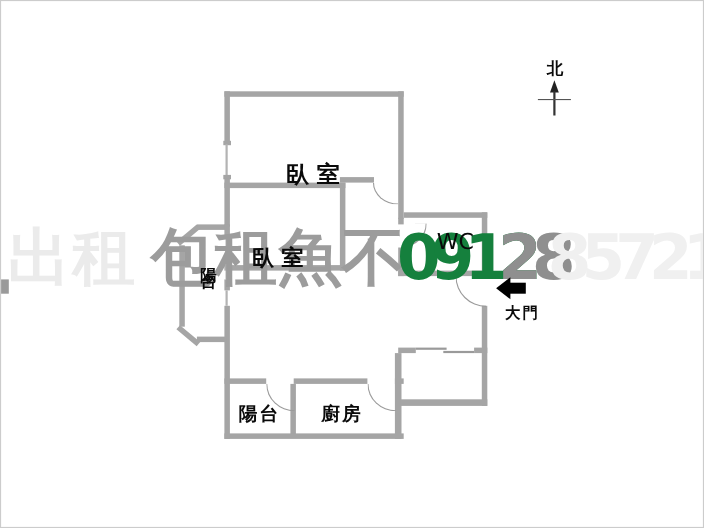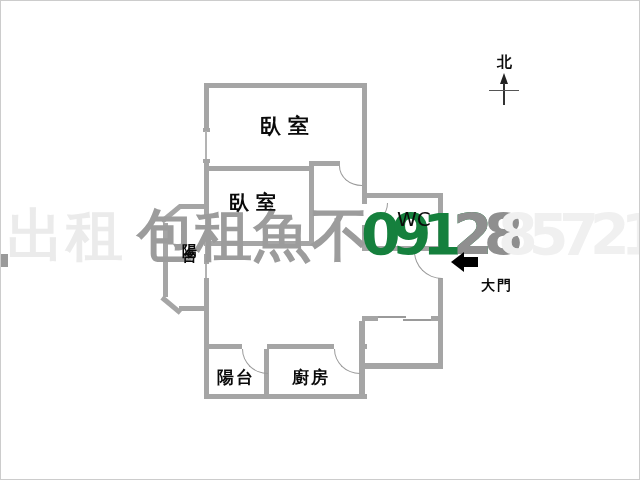--- a/index.html
+++ b/index.html
@@ -12,21 +12,21 @@
   .wall{position:absolute;background:#a5a5a5;z-index:1;}
   .wall-diag{position:absolute;background:#a5a5a5;z-index:1;transform-origin:left center;}
   .win{position:absolute;background:#b3b3b3;z-index:1;}
   .slide{position:absolute;background:#9a9a9a;z-index:1;}
   
   .arc{position:absolute;z-index:1;border:0 solid #9a9a9a;background:transparent;}
   .arc.bl{border-left-width:1px;border-bottom-width:1px;border-bottom-left-radius:100% 100%;}
   .arc.br{border-right-width:1px;border-bottom-width:1px;border-bottom-right-radius:100% 100%;}
   
   .lbl{position:absolute;color:#0a0a0a;z-index:3;line-height:1.1;white-space:nowrap;}
-  .lbl.big{font-size:21px;font-weight:700;letter-spacing:7px;}
+  .lbl.big{font-size:21px;font-weight:700;letter-spacing:7px;margin-top:32px;}
   .lbl.mid{font-size:17px;font-weight:700;letter-spacing:2px;}
   .lbl.sml{font-size:14px;font-weight:600;letter-spacing:2px;}
   .lbl.vert{writing-mode:vertical-rl;text-orientation:upright;font-size:15px;font-weight:600;letter-spacing:4px;}
   
   #watermark{position:absolute;left:0;top:0;width:520px;height:480px;z-index:2;pointer-events:none;}
   .wm-seg{
     position:absolute;font-size:57px;font-weight:800;line-height:1;
     font-family:"DejaVu Sans",sans-serif;white-space:nowrap;
   }
   .wm-edge{position:absolute;background:#9a9a9a;z-index:2;}
@@ -105,21 +105,21 @@
 
   <div class="lbl big" style="left:259px;top:114px;">臥室</div>
   <div class="lbl big" style="left:228px;top:190px;font-size:20px;">臥室</div>
   <div class="lbl" style="left:396px;top:207px;font-size:20px;font-weight:500;">WC</div>
   <div class="lbl vert" style="left:180px;top:231px;">陽台</div>
   <div class="lbl mid" style="left:216px;top:367px;">陽台</div>
   <div class="lbl mid" style="left:291px;top:367px;">廚房</div>
 
   <div id="door-arrow-head" style="left:450px;top:251px;"></div>
   <div id="door-arrow-tail" style="left:461px;top:256px;width:16px;height:10px;"></div>
-  <div class="lbl sml" style="left:480px;top:277px;">大門</div>
+  <div class="lbl sml" style="left:458px;top:277px;">大門</div>
 
   <div class="lbl sml" style="left:496px;top:53px;font-size:15px;">北</div>
   <div id="north-head" style="left:499px;top:72px;"></div>
   <div id="north-line" style="left:502px;top:82px;width:2px;height:22px;"></div>
   <div id="north-cross" style="left:488px;top:89px;width:30px;height:1px;"></div>
 
   <div id="watermark">
       <span class="wm-seg" style="left: 6px; top: 206px; color: rgb(235, 235, 235); letter-spacing: 2px;">出租</span>
       <span class="wm-seg" style="left: 136px; top: 206px; color: rgb(156, 156, 156); letter-spacing: 1px;">包租魚不</span>
       <span class="wm-seg" style="left: 360px; top: 206px; color: #15803d; letter-spacing: -9px;">0912</span>

